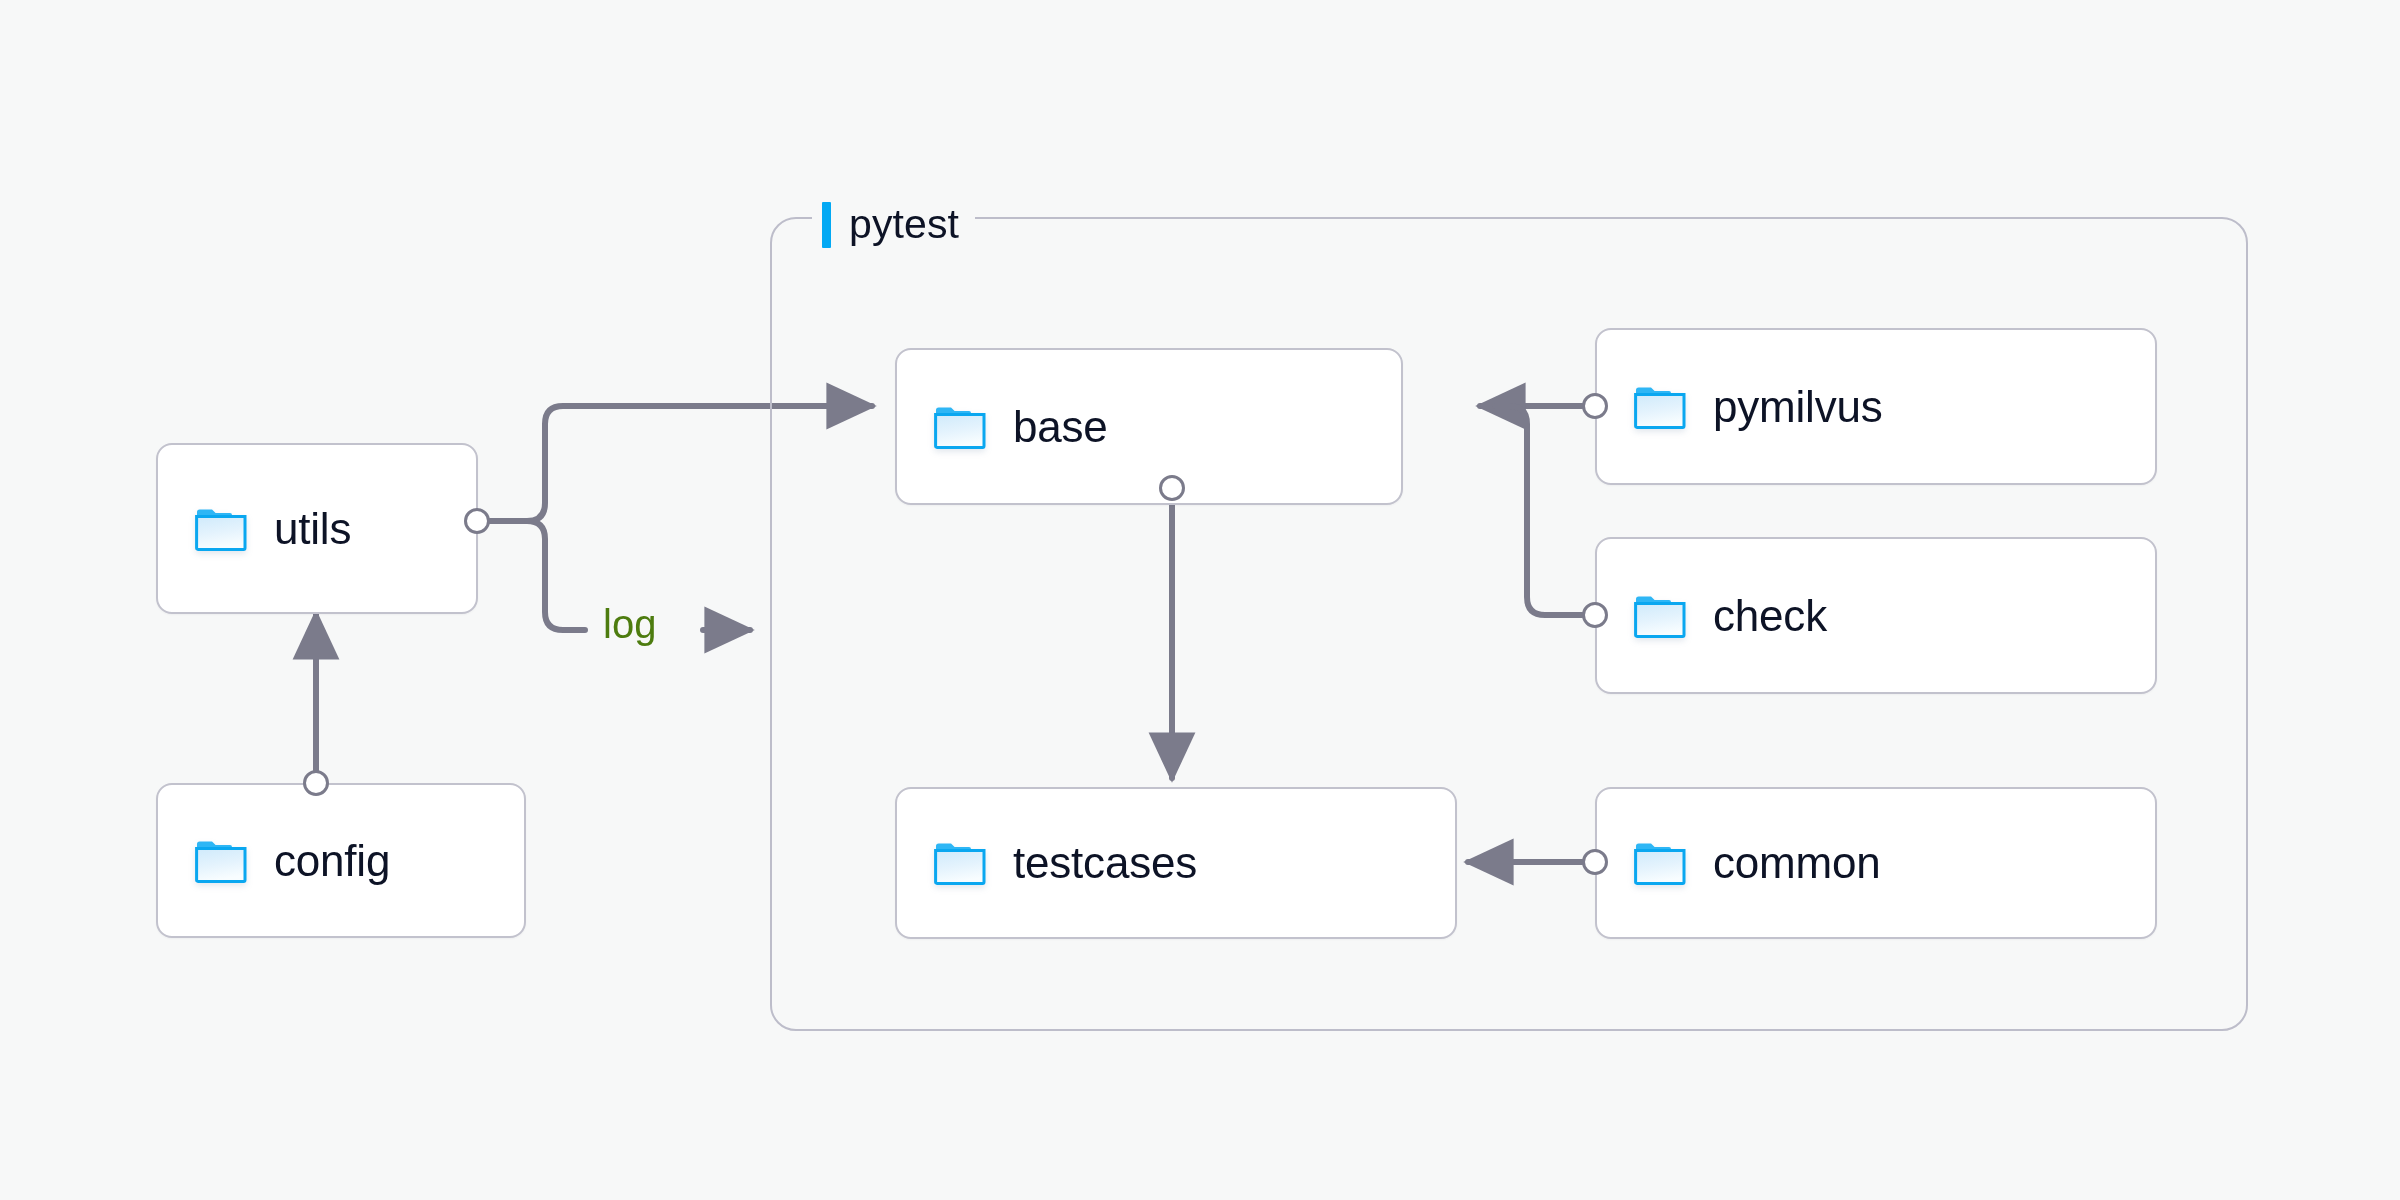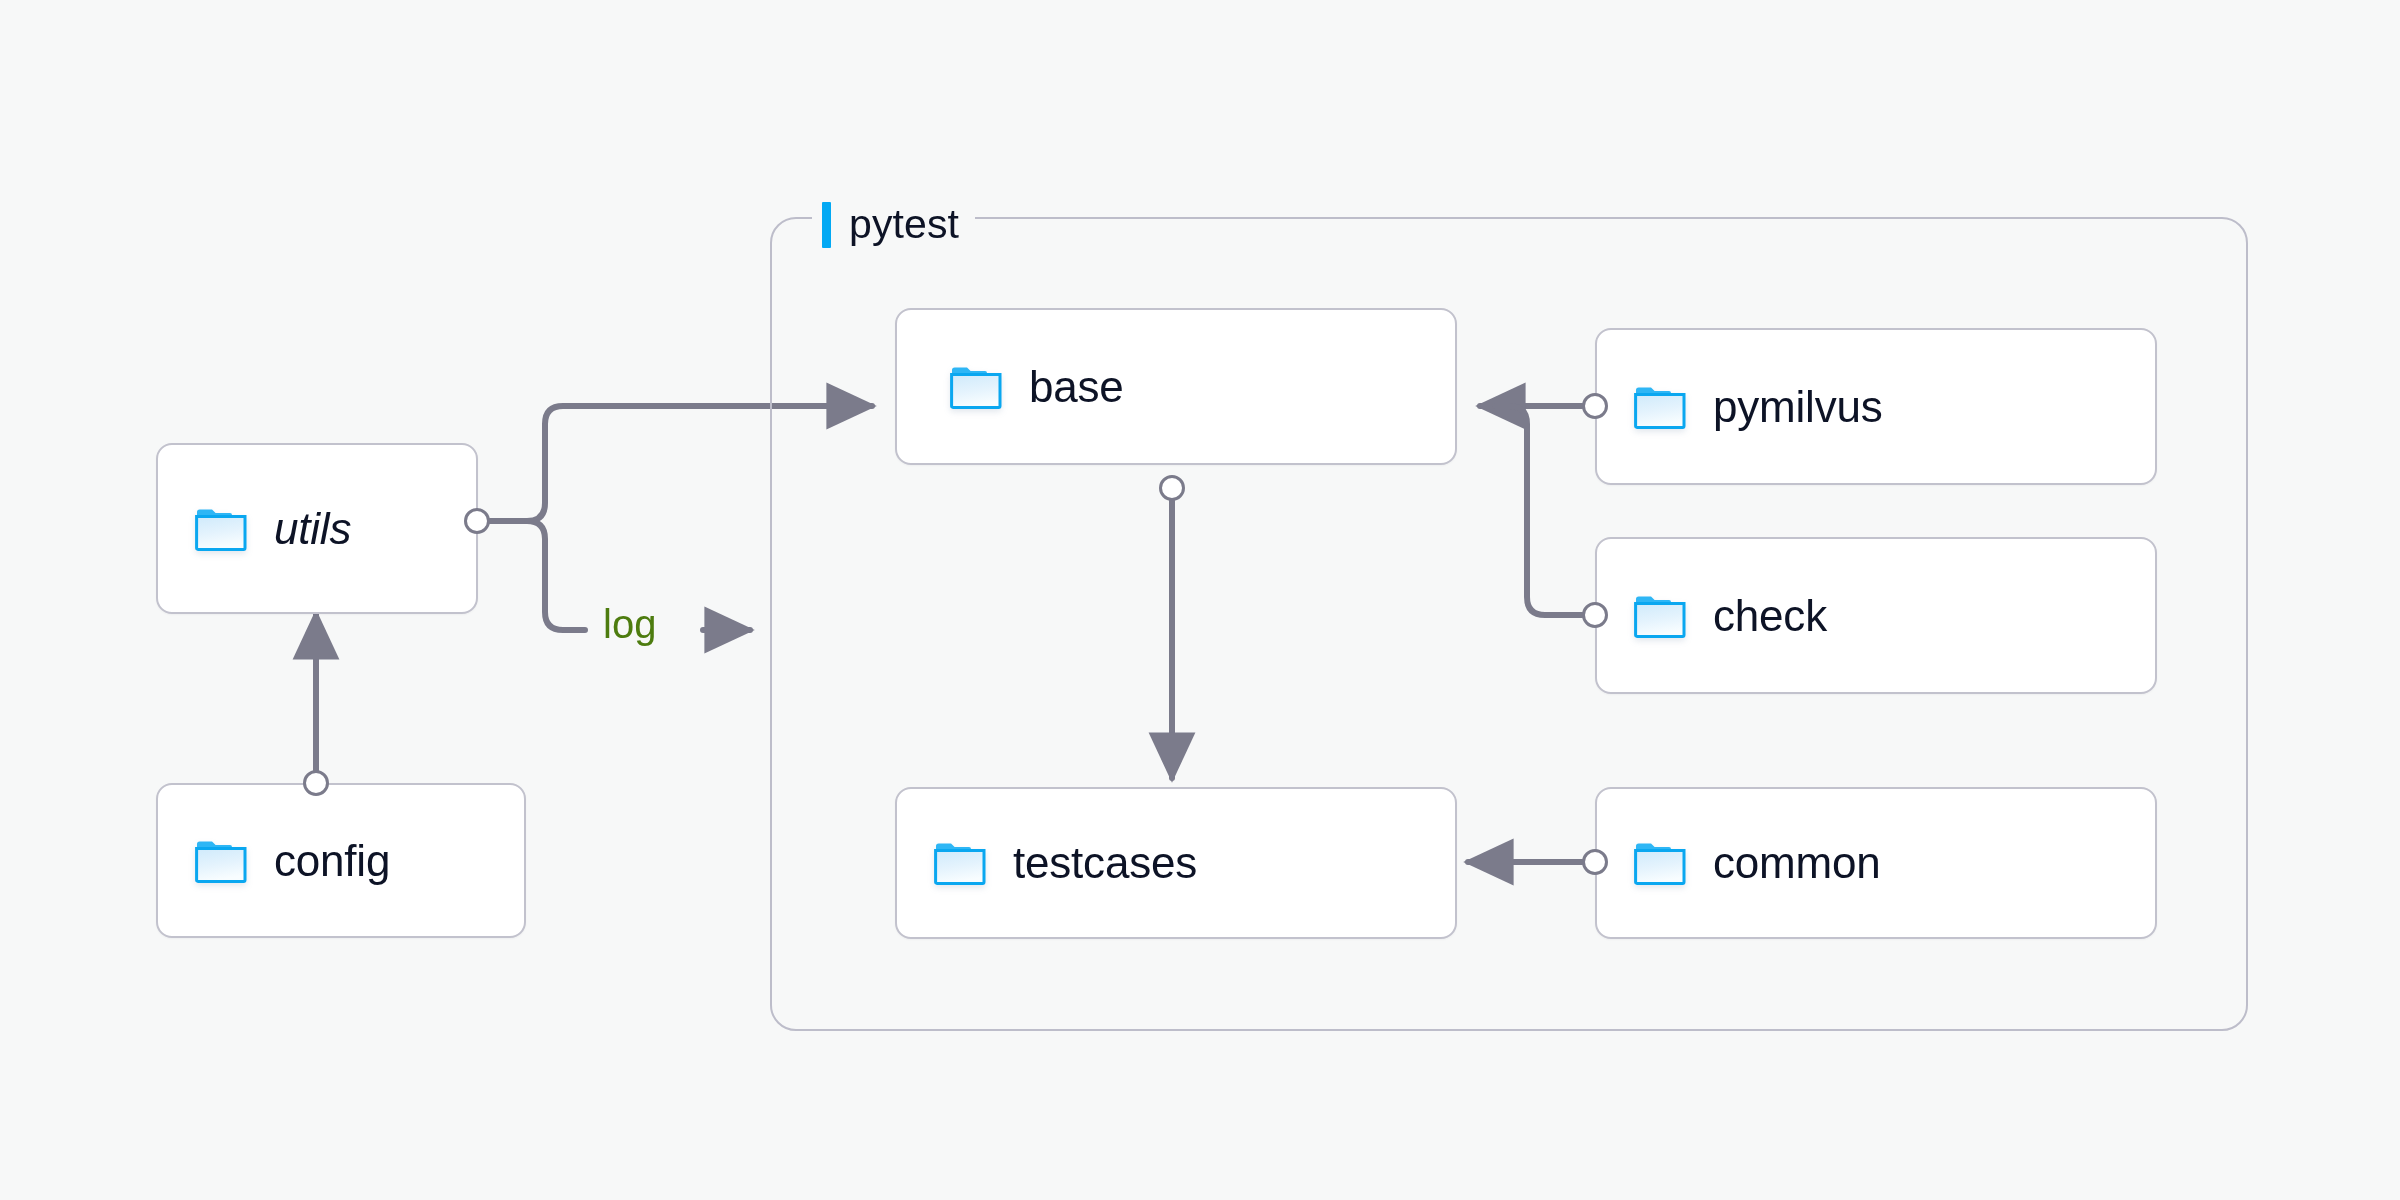--- a/index.html
+++ b/index.html
@@ -150,21 +150,21 @@
     </g>
   </svg>
 
   <div class="group-box" style="left:770px; top:217px; width:1478px; height:814px;"></div>
 
   <div class="group-title" style="left:812px; top:188px;">
     <span class="group-title-bar"></span>
     <span class="group-title-text">pytest</span>
   </div>
 
-  <div class="node" style="left:156px; top:443px; width:322px; height:171px;font-style:italic;">
+  <div class="node" style="left:156px; top:443px; width:322px; height:171px;">
     <div class="node-inner">
       <svg class="folder-icon" viewBox="0 0 54 46">
         <path d="M3 9 L3 6 Q3 3.4 5.6 3.4 L18 3.4 L21.6 7 L36 7 Q38 7 38 9 L38 12 L3 12 Z" fill="#2eb6f5"></path>
         <path d="M2.6 10.5 L51 10.5 L51 42 Q51 43.4 49.6 43.4 L4 43.4 Q2.6 43.4 2.6 42 Z" fill="url(#folderGrad)" stroke="#0aa7f0" stroke-width="3"></path>
       </svg>
       <span class="node-label">utils</span>
     </div>
   </div>
   <div class="port" style="left:464px; top:508px;"></div>
 
@@ -172,21 +172,21 @@
     <div class="node-inner">
       <svg class="folder-icon" viewBox="0 0 54 46">
         <path d="M3 9 L3 6 Q3 3.4 5.6 3.4 L18 3.4 L21.6 7 L36 7 Q38 7 38 9 L38 12 L3 12 Z" fill="#2eb6f5"></path>
         <path d="M2.6 10.5 L51 10.5 L51 42 Q51 43.4 49.6 43.4 L4 43.4 Q2.6 43.4 2.6 42 Z" fill="url(#folderGrad)" stroke="#0aa7f0" stroke-width="3"></path>
       </svg>
       <span class="node-label">config</span>
     </div>
   </div>
   <div class="port" style="left:303px; top:770px;"></div>
 
-  <div class="node" style="left:895px; top:308px; width:562px; height:157px;padding-left:16px;">
+  <div class="node" style="left:895px; top:348px; width:508px; height:157px;">
     <div class="node-inner">
       <svg class="folder-icon" viewBox="0 0 54 46">
         <path d="M3 9 L3 6 Q3 3.4 5.6 3.4 L18 3.4 L21.6 7 L36 7 Q38 7 38 9 L38 12 L3 12 Z" fill="#2eb6f5"></path>
         <path d="M2.6 10.5 L51 10.5 L51 42 Q51 43.4 49.6 43.4 L4 43.4 Q2.6 43.4 2.6 42 Z" fill="url(#folderGrad)" stroke="#0aa7f0" stroke-width="3"></path>
       </svg>
       <span class="node-label">base</span>
     </div>
   </div>
   <div class="port" style="left:1159px; top:475px;"></div>
 

